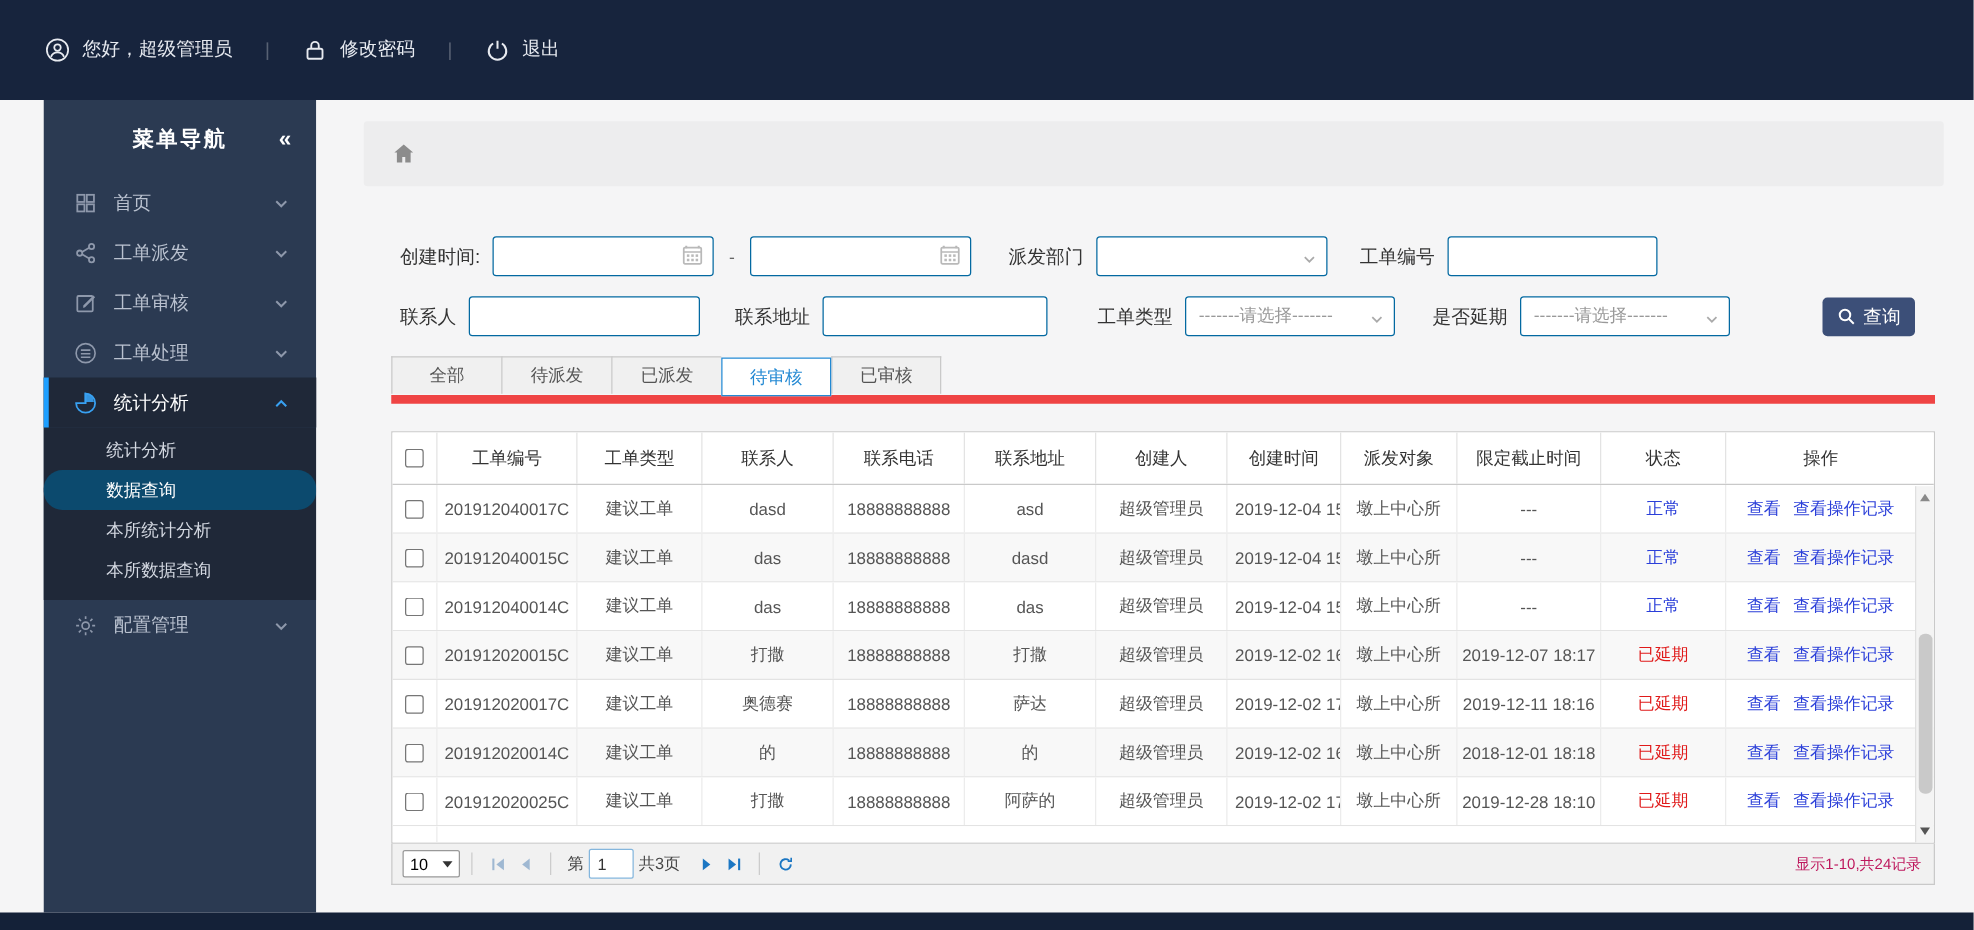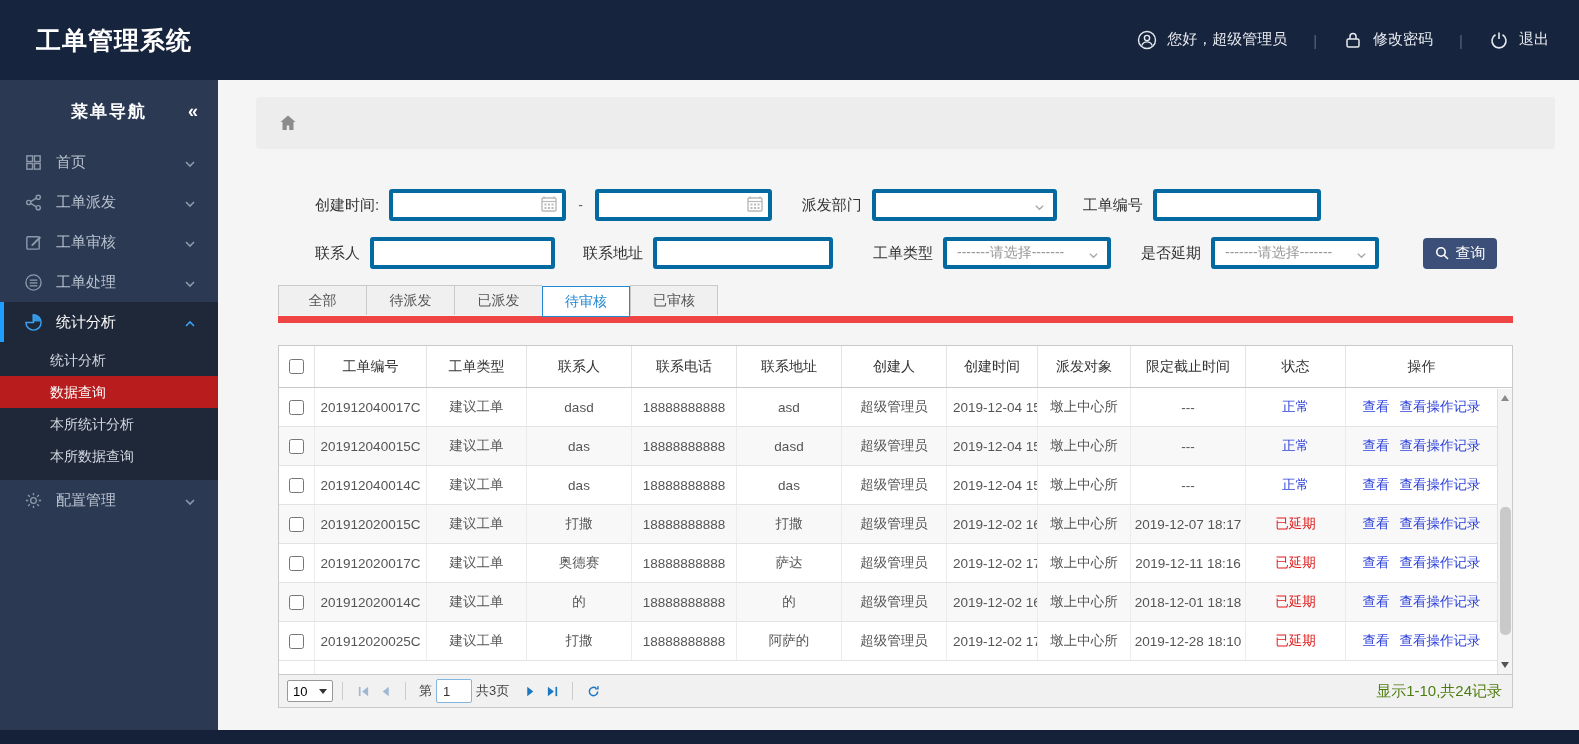--- a/index.html
+++ b/index.html
@@ -12,50 +12,50 @@
   .app-title { color:#fff; font-size:25px; font-weight:bold; letter-spacing:1px; }
   .topbar-right { display:flex; align-items:center; color:#e7eaf0; font-size:15px; }
   .top-item { display:flex; gap:10px; cursor:pointer; }
   .top-sep { color:rgba(255,255,255,.28); margin:0 26px; font-size:15px; }
   .ticon { width:20px; height:20px; display:inline-block; }
 
   
   .footer-bar { position:absolute; left:0; bottom:0; width:100%; height:14px; background:#142138; }
 
   
-  .shell { display:flex; height:650px; }
+  .shell { display:flex; height:650px;padding-left:35px; }
 
   
   .sidebar { width:218px; background:#2b3a52; color:#c8cedb; flex-shrink:0; }
   .nav-head { height:62px; display:flex; align-items:center; justify-content:center; position:relative; }
   .nav-title { color:#fff; font-size:17px; font-weight:bold; letter-spacing:2px; }
   .collapse { position:absolute; right:22px; color:#fff; font-size:18px; font-weight:bold; cursor:pointer; letter-spacing:-2px; }
   .menu-item { height:40px; display:flex; align-items:center; padding:0 22px 0 24px; cursor:pointer; font-size:15px; color:#b9c1cf; position:relative; }
   .menu-item .mi-icon { width:19px; height:19px; margin-right:13px; flex-shrink:0; color:#8e98ab; }
   .menu-item .mi-label { flex:1; }
   .menu-item .chev { width:12px; height:12px; color:#8e98ab; }
   .menu-item.active-parent { background:#1f2838; color:#fff; }
   .menu-item.active-parent::before { content:""; position:absolute; left:0; top:0; bottom:0; width:4px; background:#1e9fff; }
   .menu-item.active-parent .mi-icon, .menu-item.active-parent .chev { color:#38a1f2; }
   .submenu { background:#1f2838; padding:2px 0 8px 0; }
   .sub-item { height:32px; line-height:32px; padding-left:50px; font-size:14px; color:#d4d9e2; cursor:pointer; }
-  .sub-item.selected { background:#b91c1c; color:#fff; }
+  .sub-item.selected { background:#0c4a6e; color:#fff;border-radius:15px; }
 
   
   .main { flex:1; padding:17px 24px 0 38px; background:#f5f5f6; overflow:hidden; }
   .breadcrumb-bar { height:52px; background:#ededee; border-radius:3px; display:flex; align-items:center; padding-left:22px; }
   .home-icon { width:20px; height:20px; color:#8c8c8c; cursor:pointer; }
 
   .work-area { margin-left:22px; width:1235px; }
 
   
-  .filters { padding-left:7px; margin-top:40px;margin-left:30px; }
+  .filters { padding-left:7px; margin-top:40px; }
   .frow { display:flex; align-items:center; margin-bottom:16px; height:32px; }
   .flabel { color:#333; font-size:15px; margin-right:10px; white-space:nowrap; }
-  .tbox { background:#fff; border:4px solid #0369a1; border-radius:3px; height:32px; }
+  .tbox { background:#fff; border:1px solid #0369a1; border-radius:3px; height:32px; }
   input.tbox { padding:0 8px; font-size:14px; color:#333; outline:none; }
   .date-wrap { position:relative; }
   .date-wrap input { width:177px; padding-right:32px; }
   .cal-icon { position:absolute; right:8px; top:6px; width:18px; height:18px; color:#b9b9b9; pointer-events:none; }
   .dash { margin:0 12px; color:#666; }
   .selbox { position:relative; display:flex; align-items:center; padding:0 26px 0 10px; color:#999; font-size:14px; cursor:pointer; }
   .selbox .sel-chev { position:absolute; right:8px; width:11px; height:11px; color:#aaa; }
   .sel-dept { width:185px; margin-right:26px; }
   .inp-orderid { width:168px; }
   .inp-contact { width:185px; margin-right:28px; }
@@ -102,29 +102,28 @@
   .pagebar { width:1235px; height:33px; background:#f1f1f1; border:1px solid #c9c9c9; border-top:none; display:flex; align-items:center; padding:0 10px 0 8px; font-size:13px; color:#444; }
   .psize { width:46px; height:22px; background:#fff; border:1px solid #999; border-radius:2px; display:flex; align-items:center; justify-content:space-between; padding:0 5px; cursor:pointer; font-size:13px; color:#000; }
   .psize .dsel { width:0; height:0; border-left:4px solid transparent; border-right:4px solid transparent; border-top:5px solid #333; }
   .pg-sep { width:1px; height:18px; background:#ccc; margin:0 9px; }
   .pg-btn { width:22px; height:22px; display:flex; align-items:center; justify-content:center; cursor:pointer; }
   .pg-ico { width:13px; height:13px; }
   .pg-disabled { color:#9fb8d2; }
   .pg-enabled { color:#1c77c3; }
   .pg-label { margin:0 4px; color:#444; }
   .page-input { width:36px; height:24px; border:1px solid #84b6dd; background:#fff; text-align:left; padding-left:6px; font-size:13px; color:#333; outline:none; border-radius:2px; }
-  .pg-summary { margin-left:auto; color:#4d7c0f; font-size:15px; }
+  .pg-summary { margin-left:auto; color:#be185d; font-size:12px; }
 </style>
 </head>
 <body>
 
 <div class="app">
 
   <header class="topbar">
-    <div class="app-title">工单管理系统</div>
     <div class="topbar-right">
       <div class="top-item">
         <span class="ticon">
           <svg viewBox="0 0 20 20" fill="none" stroke="#e7eaf0" stroke-width="1.4">
               <circle cx="10" cy="10" r="8.5"></circle>
               <circle cx="10" cy="8" r="2.6"></circle>
               <path d="M4.8 15.5c1-2.6 3-3.6 5.2-3.6s4.2 1 5.2 3.6"></path>
             </svg>
         </span>
         <span>您好，超级管理员</span>

